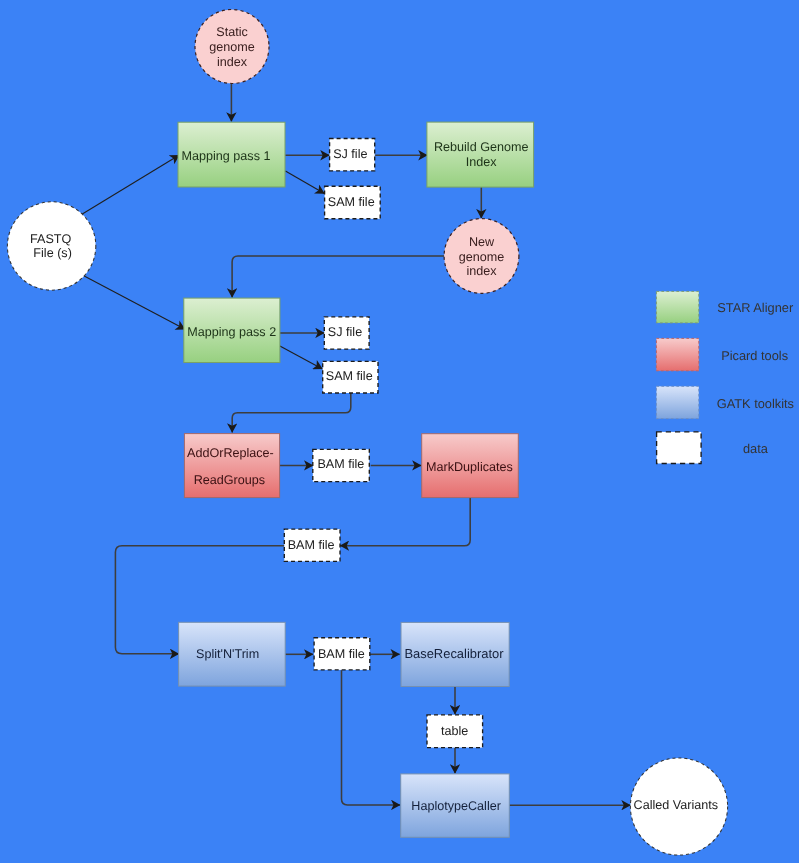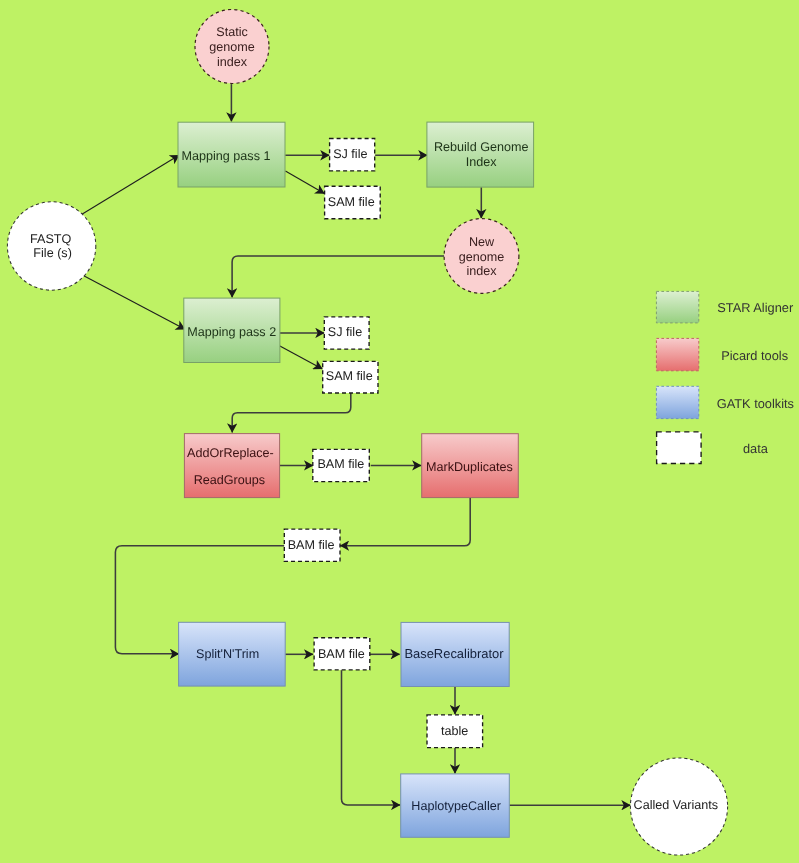--- a/index.html
+++ b/index.html
@@ -1,17 +1,17 @@
 <!DOCTYPE html>
 <html><head>
 <meta charset="utf-8">
 <style>
   html,body{margin:0;padding:0;background:#ffffff;}
   body{width:799px;height:863px;overflow:hidden;font-family:"Liberation Sans",sans-serif;}
-  #stage{position:relative;width:799px;height:863px;background:#bef264;filter:opacity(100%);}
+  #stage{position:relative;width:799px;height:863px;background:#3b82f6;filter:opacity(100%);}
   svg#d text{paint-order:stroke fill;}
   svg#d{display:block;position:absolute;left:0;top:0;}
   text{font-family:"Liberation Sans",sans-serif;-webkit-font-smoothing:antialiased;text-rendering:geometricPrecision;}
   .lbl-proc{font-size:12.6px;fill:#1d3318;}
   .lbl-red{font-size:12.6px;fill:#3a1012;}
   .lbl-blue{font-size:12.6px;fill:#14203a;}
   .lbl-data{font-size:12.6px;fill:#222222;}
   .lbl-circ{font-size:12.6px;fill:#3b2020;}
   .lbl-dashcirc{font-size:12.6px;fill:#222222;}
   .lbl-legend{font-size:12.8px;fill:#333333;}

